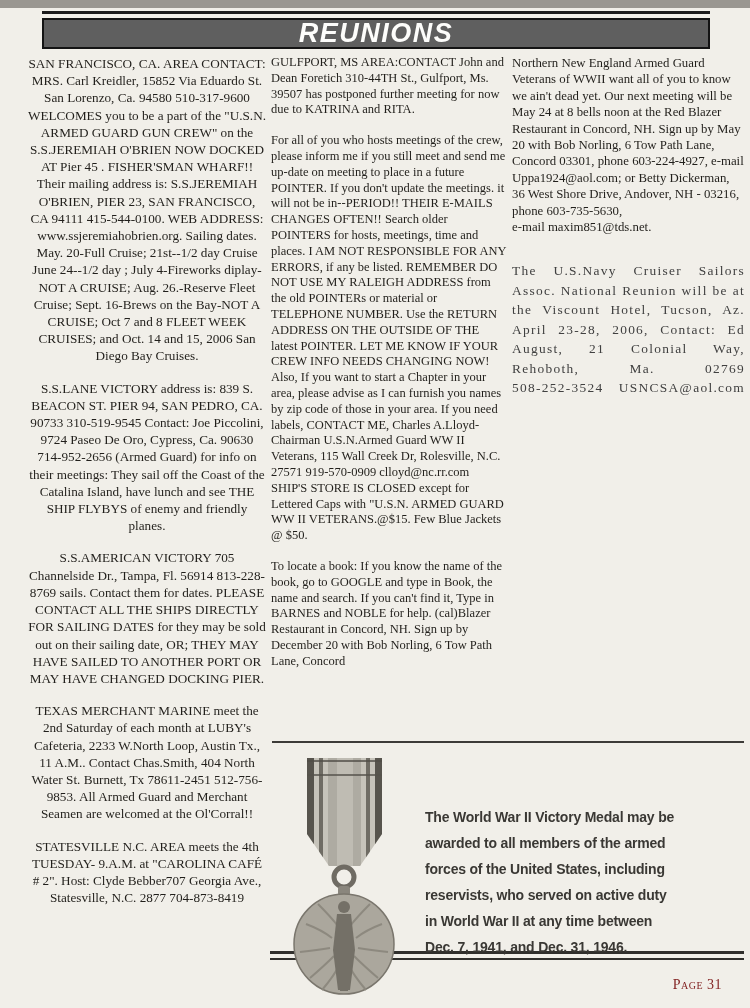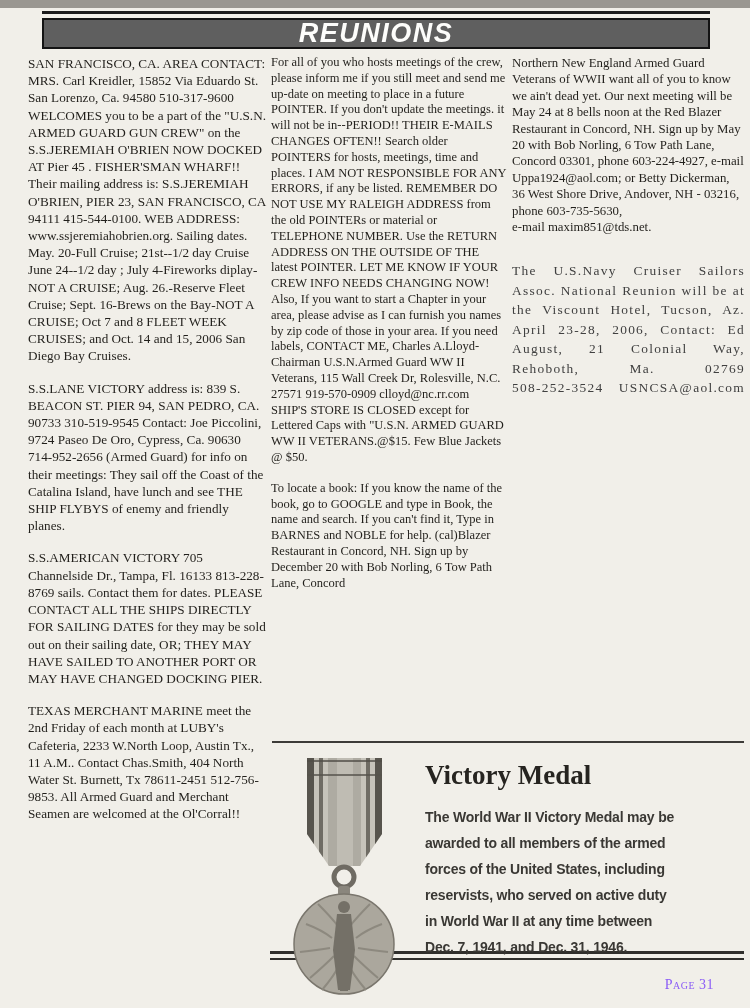--- a/index.html
+++ b/index.html
@@ -16,21 +16,21 @@
     background:#5f5f5f; border:2px solid #141414;
     display:flex; align-items:center; justify-content:center; z-index:2;
   }
   .header-bar .title {
     font-family:"Liberation Sans", sans-serif; font-weight:bold; font-style:italic;
     font-size:27px; letter-spacing:1.5px; color:#fdfdfb; transform:scaleY(1.04);
   }
   
   .col { position:absolute; top:47px; z-index:1; }
   .col p { margin:0 0 15px 0; }
-  .col1 { left:28px;  width:238px; font-size:13.2px; line-height:17.2px; }
+  .col1 { left:28px;  width:238px; font-size:13.2px; line-height:17.2px;text-align:center; }
   .col2 { left:271px; width:236px; font-size:12.5px; line-height:15.8px; }
   .col3 { left:512px; width:233px; font-size:12.8px; line-height:16.4px; }
   .spread {
     white-space:pre-line; text-align:justify; text-align-last:justify;
     letter-spacing:1.3px; line-height:19.5px; font-size:13.4px; margin-top:26px !important;
     color:#404040;
   }
   
   .medal-section {
     position:absolute; left:270px; top:733px; width:476px; height:264px;
@@ -47,42 +47,44 @@
     font-family:"Liberation Serif", serif; font-weight:bold; font-size:27px; color:#262420;
   }
   .medal-body {
     position:absolute; left:155px; top:63px; width:322px;
     font-family:"Liberation Sans", sans-serif; font-weight:bold;
     font-size:14px; line-height:26px; letter-spacing:-0.2px;
     color:#3a3834; white-space:pre-line;
   }
   
   .page-number {
-    position:absolute; right:36px; top:969px; z-index:4;
-    font-variant:small-caps; font-size:14px; letter-spacing:0.5px; color:#8b5cf6;
+    position:absolute; right:28px; top:969px; z-index:4;
+    font-variant:small-caps; font-size:14px; letter-spacing:0.5px; color:#7f1d1d;
   }
 </style>
 </head>
 <body>
 
 <div class="page">
 
   <div class="top-rule"></div>
   <div class="header-bar">
     <span class="title">REUNIONS</span>
   </div>
 
   <div class="col col1">
     <p>SAN FRANCISCO, CA. AREA CONTACT: MRS. Carl Kreidler, 15852 Via Eduardo St. San Lorenzo, Ca. 94580 510-317-9600 WELCOMES you to be a part of the "U.S.N. ARMED GUARD GUN CREW" on the S.S.JEREMIAH O'BRIEN NOW DOCKED AT Pier 45 . FISHER'SMAN WHARF!! Their mailing address is: S.S.JEREMIAH O'BRIEN, PIER 23, SAN FRANCISCO, CA 94111 415-544-0100. WEB ADDRESS: www.ssjeremiahobrien.org. Sailing dates. May. 20-Full Cruise; 21st--1/2 day Cruise June 24--1/2 day ; July 4-Fireworks diplay-NOT A CRUISE; Aug. 26.-Reserve Fleet Cruise; Sept. 16-Brews on the Bay-NOT A CRUISE; Oct 7 and 8 FLEET WEEK CRUISES; and Oct. 14 and 15, 2006 San Diego Bay Cruises.</p>
     <p>S.S.LANE VICTORY address is: 839 S. BEACON ST. PIER 94, SAN PEDRO, CA. 90733 310-519-9545 Contact: Joe Piccolini, 9724 Paseo De Oro, Cypress, Ca. 90630 714-952-2656 (Armed Guard) for info on their meetings: They sail off the Coast of the Catalina Island, have lunch and see THE SHIP FLYBYS of enemy and friendly planes.</p>
-    <p>S.S.AMERICAN VICTORY 705 Channelside Dr., Tampa, Fl. 16133 813-228-8769 sails. Contact them for dates. PLEASE CONTACT ALL THE SHIPS DIRECTLY FOR SAILING DATES for they may be sold out on their sailing date, OR; THEY MAY HAVE SAILED TO ANOTHER PORT OR MAY HAVE CHANGED DOCKING PIER.</p>
-    <p>TEXAS MERCHANT MARINE meet the 2nd Friday of each month at LUBY's Cafeteria, 2233 W.North Loop, Austin Tx., 11 A.M.. Contact Chas.Smith, 404 North Water St.  Burnett, Tx 78611-2451 512-756-9853. All Armed Guard and Merchant Seamen are welcomed at the Ol'Corral!!</p>
+    <p>S.S.AMERICAN VICTORY 705 Channelside Dr., Tampa, Fl. 56914 813-228-8769 sails. Contact them for dates. PLEASE CONTACT ALL THE SHIPS DIRECTLY FOR SAILING DATES for they may be sold out on their sailing date, OR; THEY MAY HAVE SAILED TO ANOTHER PORT OR MAY HAVE CHANGED DOCKING PIER.</p>
+    <p>TEXAS MERCHANT MARINE meet the 2nd Saturday of each month at LUBY's Cafeteria, 2233 W.North Loop, Austin Tx., 11 A.M.. Contact Chas.Smith, 404 North Water St.  Burnett, Tx 78611-2451 512-756-9853. All Armed Guard and Merchant Seamen are welcomed at the Ol'Corral!!</p>
+    <p>STATESVILLE N.C. AREA meets the 4th  TUESDAY- 9.A.M. at "CAROLINA CAFÉ # 2". Host: Clyde Bebber707 Georgia Ave.,  Statesville, N.C. 2877  704-873-8419</p>
   </div>
 
   <div class="col col2">
+    <p>GULFPORT, MS AREA:CONTACT John and Dean Foretich 310-44TH St., Gulfport, Ms. 39507 has postponed further meeting for now due to KATRINA and RITA.</p>
     <p>For all of you who hosts meetings of the crew,  please inform me if you still meet and send me up-date on meeting to place in a future POINTER.  If you don't update the meetings. it will not be in--PERIOD!! THEIR E-MAILS CHANGES OFTEN!! Search older POINTERS for hosts,  meetings,  time and places. I AM NOT RESPONSIBLE FOR ANY ERRORS, if  any be listed. REMEMBER DO NOT USE MY RALEIGH ADDRESS from the old POINTERs or material or TELEPHONE NUMBER. Use the RETURN ADDRESS ON THE OUTSIDE OF THE latest POINTER. LET ME KNOW IF YOUR CREW INFO NEEDS CHANGING NOW! Also, If you want to start a Chapter in your area,  please advise  as I can furnish you names by zip code of those in your area.  If  you need labels,  CONTACT ME,   Charles A.Lloyd- Chairman U.S.N.Armed Guard WW II Veterans, 115 Wall Creek Dr, Rolesville, N.C. 27571 919-570-0909  clloyd@nc.rr.com SHIP'S STORE IS CLOSED except for Lettered Caps with "U.S.N. ARMED GUARD WW II VETERANS.@$15. Few Blue Jackets @ $50.</p>
     <p>To locate a book: If you know the name of the book, go to GOOGLE and type in Book, the name and search. If you can't find it, Type in BARNES and NOBLE for help. (cal)Blazer Restaurant in Concord, NH. Sign up by December 20 with Bob Norling, 6 Tow Path Lane, Concord</p>
   </div>
 
   <div class="col col3">
     <p style="white-space:pre-line">Northern New England Armed Guard Veterans of WWII want all of you to know we ain't dead yet. Our next meeting will be May 24 at 8 bells noon at the Red Blazer Restaurant in Concord, NH. Sign up by May 20 with Bob Norling, 6 Tow Path Lane, Concord 03301, phone 603-224-4927, e-mail  Uppa1924@aol.com; or Betty Dickerman, 36 West Shore Drive, Andover, NH - 03216, phone 603-735-5630,
  e-mail maxim851@tds.net.</p>
     <p class="spread">The U.S.Navy Cruiser Sailors
 Assoc. National Reunion will be at
 the Viscount Hotel, Tucson, Az.
@@ -129,21 +131,20 @@
         <path d="M84 236 Q72 222 66 210"></path>
       </g>
       <g fill="#74706
 7">
         <circle cx="62" cy="153" r="6" fill="#747067"></circle>
         <path d="M55 160 h14 l4 36 -5 40 h-12 l-5 -40 z" fill="#747067"></path>
         <rect x="58" y="229" width="8" height="8" fill="#747067"></rect>
       </g>
     </svg>
 
-    <div class="medal-title">Victory Medal</div>
     <div class="medal-body">The World War II Victory Medal may be
 awarded to all members of the armed
 forces of the United States, including
 reservists, who served on active duty
 in World War II at any time between
 Dec. 7, 1941, and Dec. 31, 1946.</div>
   </div>
 
   <div class="page-number">Page 31</div>
 

